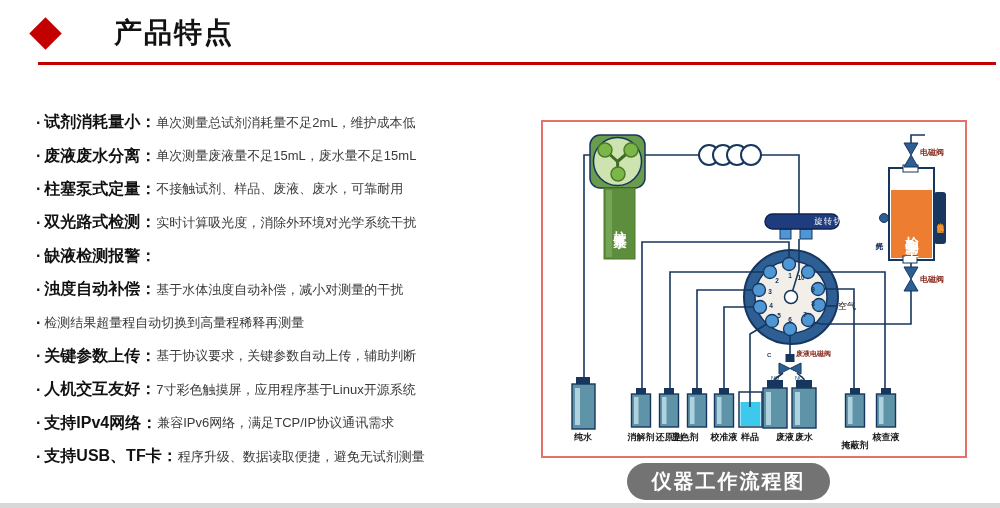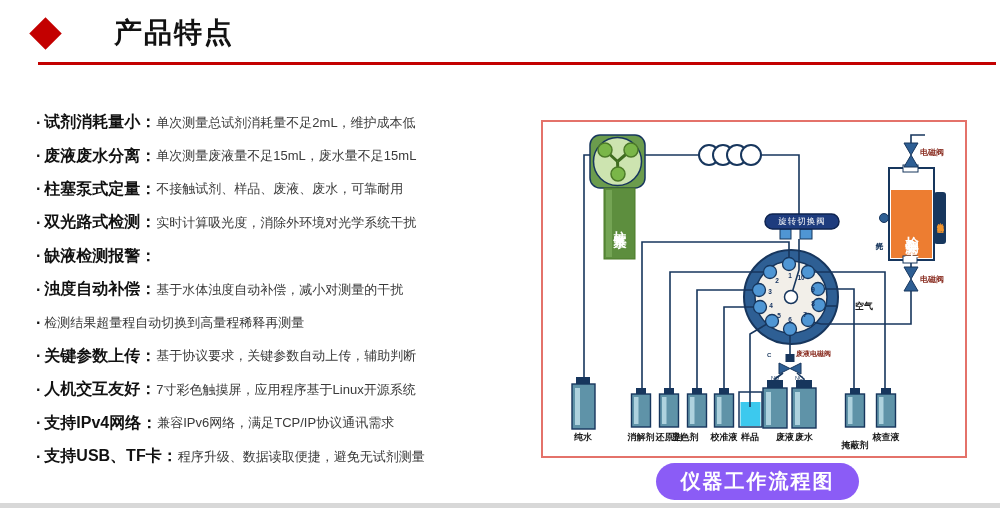--- a/index.html
+++ b/index.html
@@ -36,49 +36,49 @@
   }
   .diagram svg{position:absolute;left:0;top:0;}
   .dg-text{position:absolute;color:#111;}
   .vt{writing-mode:vertical-rl;text-orientation:upright;}
   .pump-label{
     left:61px;top:70px;width:31px;height:64px;display:flex;align-items:center;justify-content:center;
     color:#fff;font-weight:700;font-size:13px;letter-spacing:3px;
   }
   .pill-label{
     left:222px;top:92px;width:74px;height:15px;display:flex;align-items:center;justify-content:center;
-    color:#fff;font-size:8.5px;letter-spacing:1px;
+    color:#fff;font-size:8.5px;letter-spacing:1px;padding-left:36px;
   }
   .chamber-label{
     left:360px;top:80px;width:17px;height:58px;display:flex;align-items:center;justify-content:center;
     color:#fff;font-weight:700;font-size:13.5px;letter-spacing:4px;
   }
   .sensor-label{
     left:391px;top:71px;width:12px;height:52px;display:flex;align-items:center;justify-content:center;
     color:#f2952e;font-weight:700;font-size:6.8px;letter-spacing:1px;
   }
   .fiber-label{
     left:330px;top:102px;width:12px;height:24px;display:flex;align-items:center;justify-content:center;
     color:#17365d;font-weight:700;font-size:7.5px;
   }
-  .air-label{left:295px;top:178px;font-size:9px;font-weight:700;color:#1a1a1a;padding-left:17px;}
+  .air-label{left:295px;top:178px;font-size:9px;font-weight:400;color:#1a1a1a;}
   .sol-top{left:377px;top:25px;font-size:8px;font-weight:700;color:#8b2f23;}
   .sol-bottom{left:377px;top:152px;font-size:8px;font-weight:700;color:#8b2f23;}
   .waste-valve-label{left:253px;top:227px;font-size:7px;font-weight:700;color:#8b2f23;}
   .wv-c{left:224px;top:230px;font-size:6px;color:#17365d;font-weight:700;}
   .wv-no{left:228px;top:253px;font-size:5.5px;color:#17365d;}
   .wv-nc{left:252px;top:253px;font-size:5.5px;color:#17365d;}
   .portnum{position:absolute;width:12px;height:9px;text-align:center;
     font-size:6.5px;font-weight:700;color:#12305e;line-height:9px;}
   .bottle-label{position:absolute;top:309px;width:48px;text-align:center;
     font-size:9px;font-weight:700;color:#1a1a1a;}
   
   .caption{
-    position:absolute;left:656px;top:463px;width:203px;height:37px;border-radius:19px;
-    background:#8b5cf6;display:flex;align-items:center;justify-content:center;
+    position:absolute;left:627px;top:463px;width:203px;height:37px;border-radius:19px;
+    background:#737373;display:flex;align-items:center;justify-content:center;
     color:#fff;font-size:20px;font-weight:700;letter-spacing:2px;
   }
   .bottom-strip{position:absolute;left:0;right:0;top:503px;height:5px;background:#d8d8d8;}
 </style>
 </head>
 <body>
 
 <div class="hdr-diamond"></div>
 <div class="hdr-title">产品特点</div>
 <div class="hdr-rule"></div>

